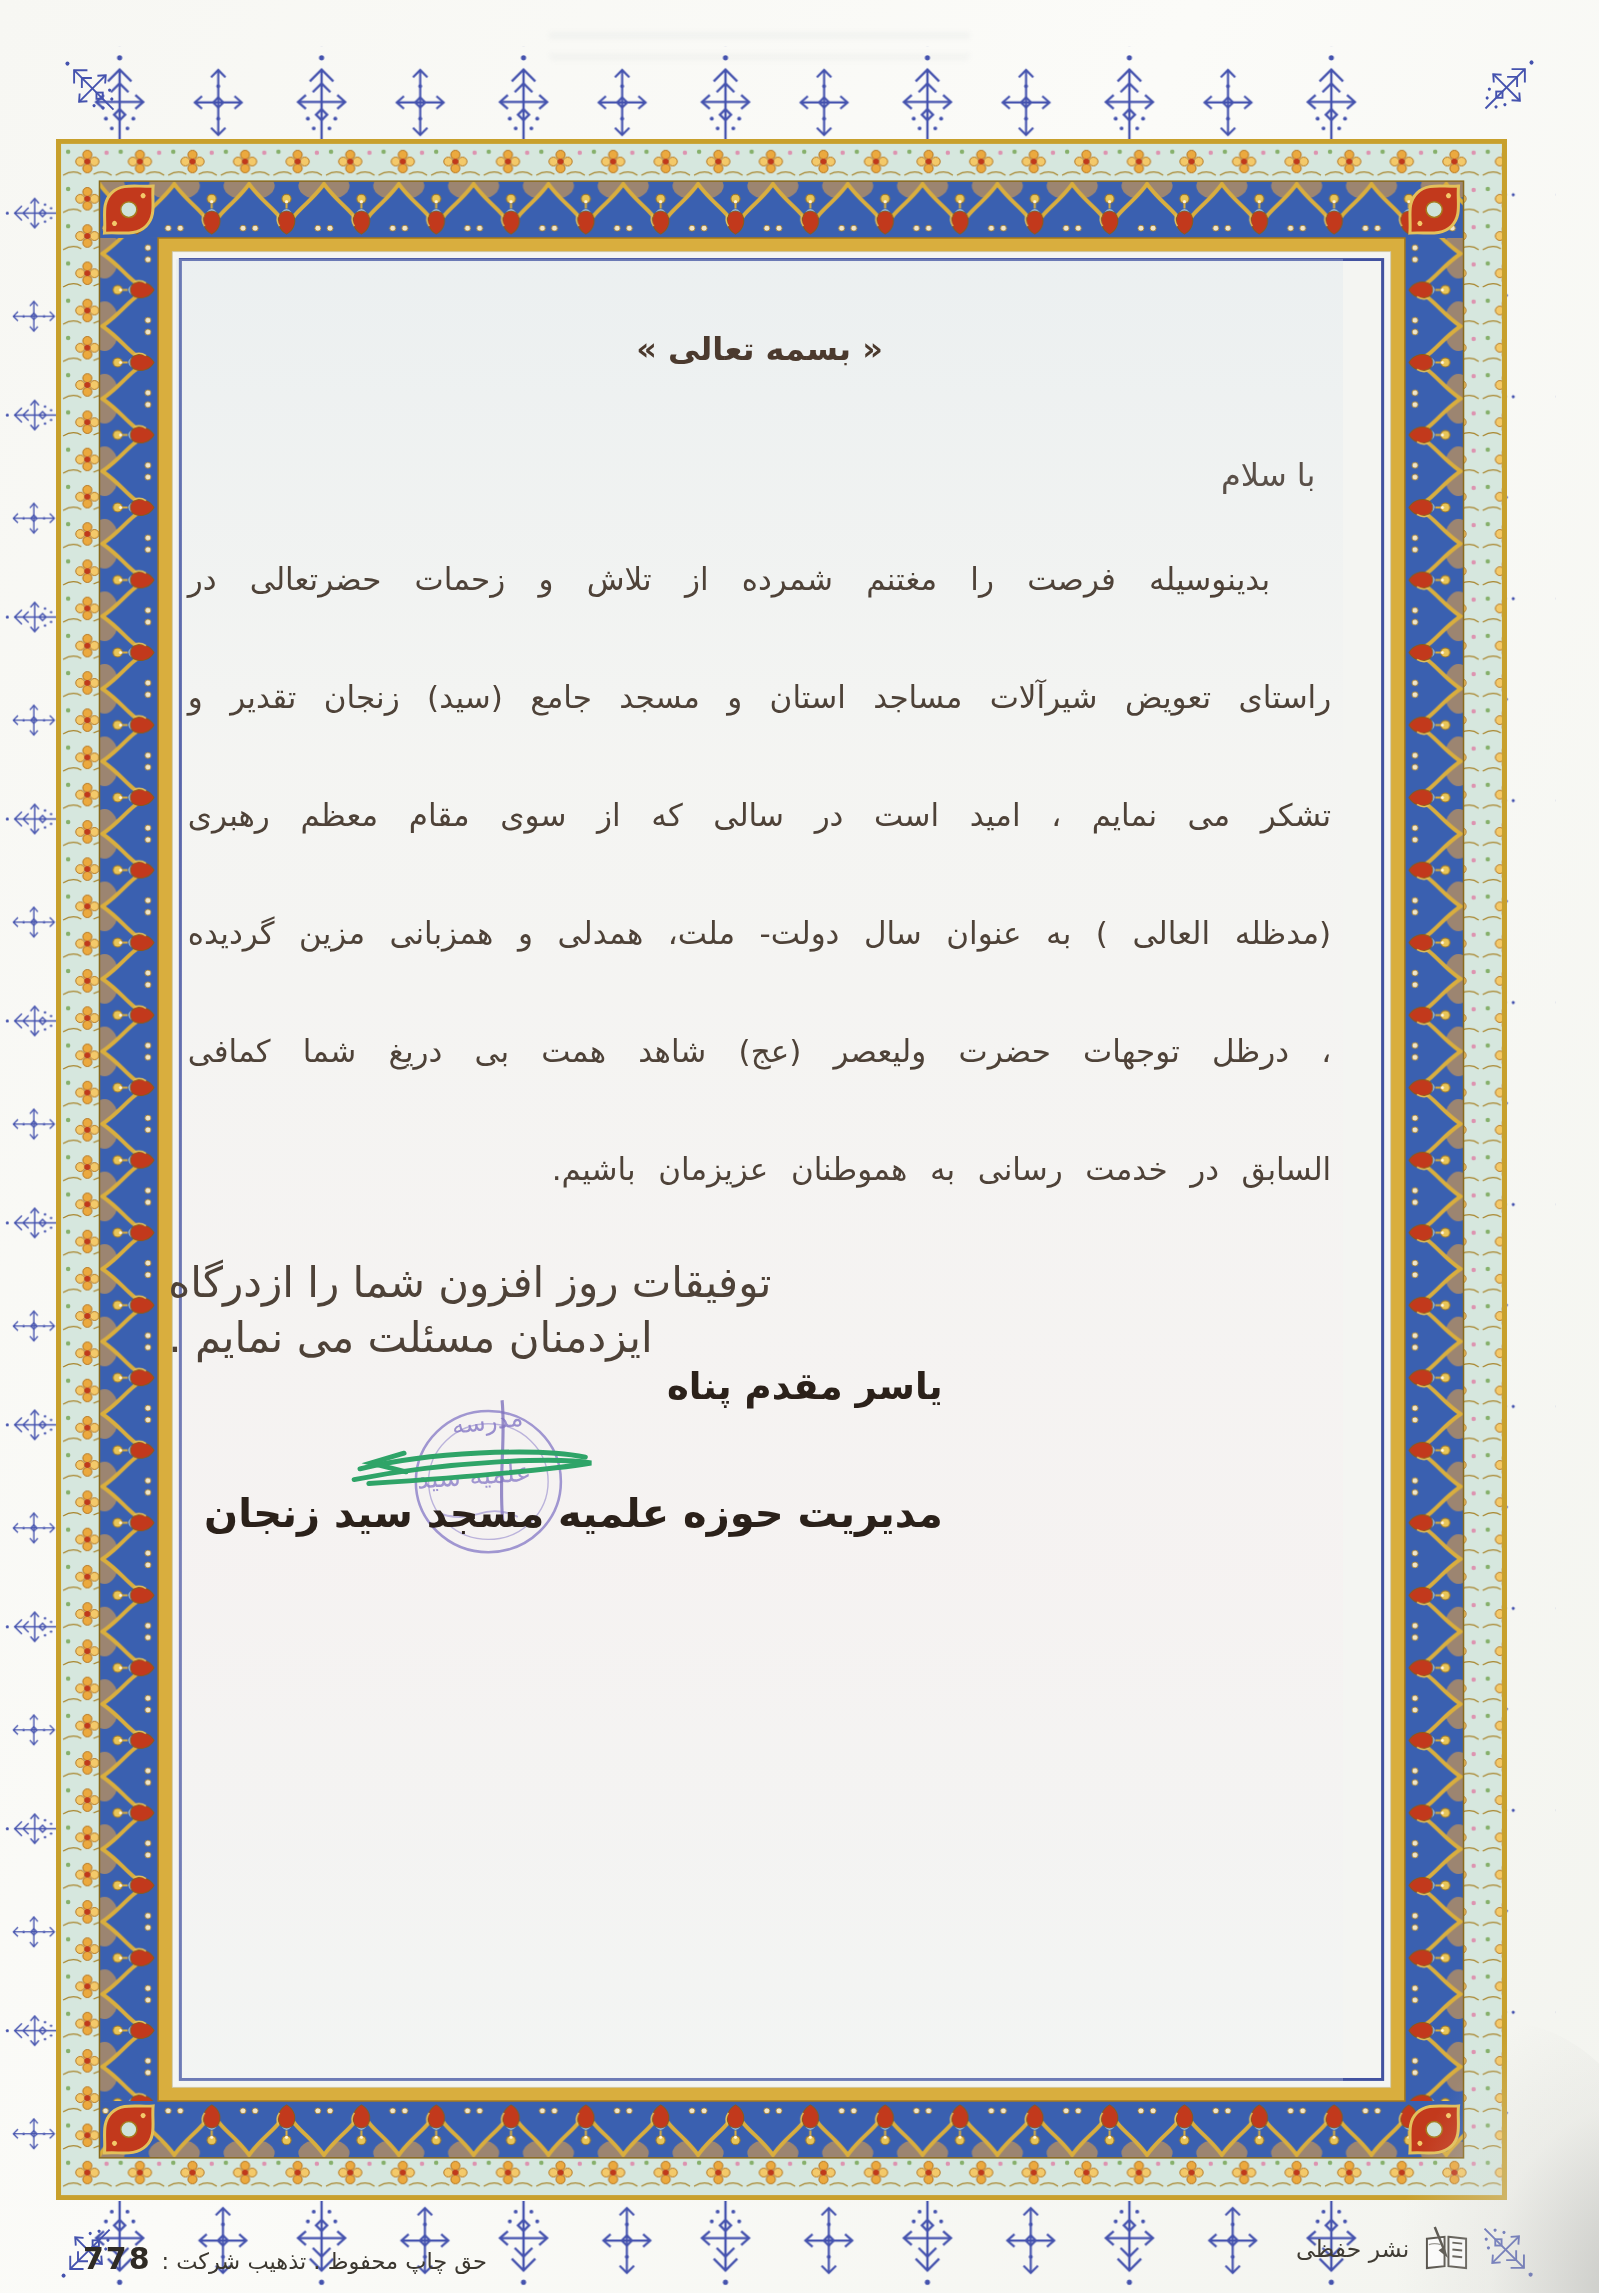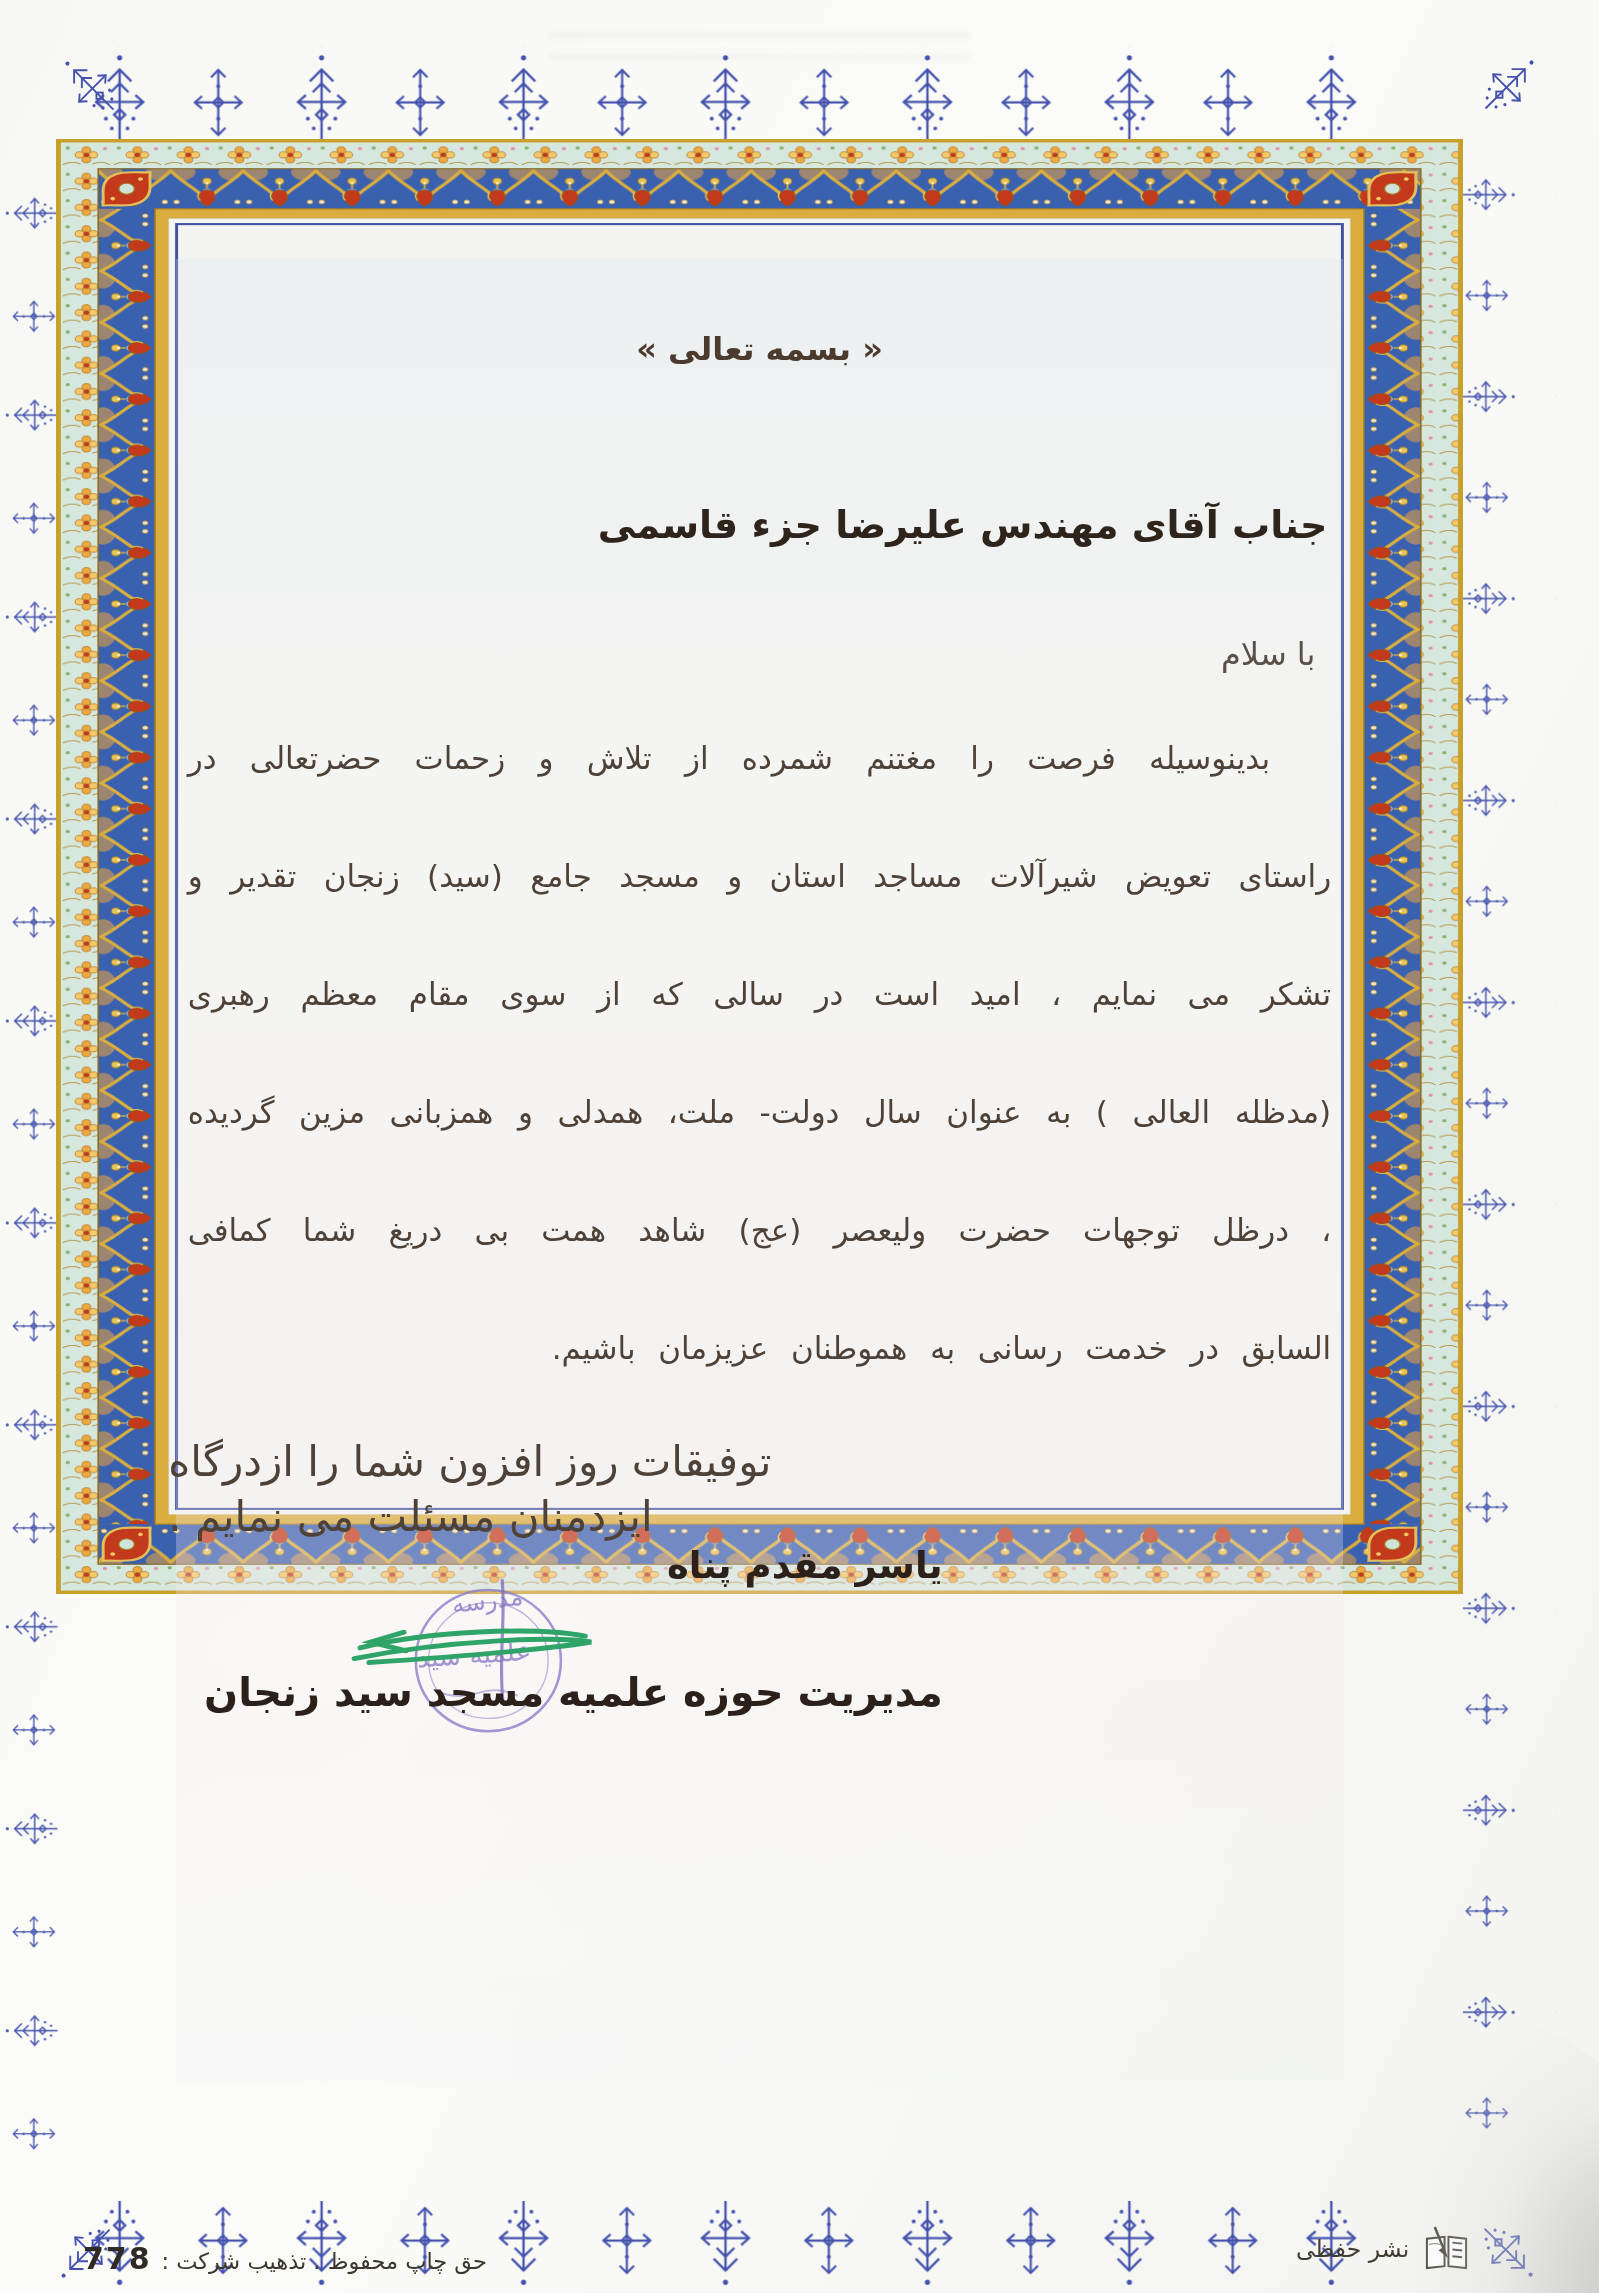--- a/index.html
+++ b/index.html
@@ -17,21 +17,21 @@
       linear-gradient(0deg, rgba(130,140,150,0.10) 0 7.8px, transparent 7.8px 21.6px, rgba(130,140,150,0.12) 21.6px 29px, transparent 29px);
     filter:blur(2.9px);
     opacity:.5;border-radius:5.9px;
   }
   .curl-shadow{
     position:absolute;right:-59px;bottom:-78px;width:294px;height:353px;
     background:radial-gradient(ellipse at 90% 90%, rgba(150,150,148,0.55), rgba(220,220,216,0.35) 45%, rgba(255,255,255,0) 70%);
     border-radius:50%;
     transform:rotate(-15deg);
   }
-  .frame{position:absolute;left:56px;top:139px;width:1407px;height:1455px;}
+  .frame{position:absolute;left:56px;top:139px;width:1407px;height:2061px;padding-left:44px;}
   .border-svg{position:absolute;left:0;top:0;width:100%;height:100%;}
   .content{
     position:absolute;left:120px;top:120px;width:1167px;height:1822px;
     box-sizing:border-box;padding:0 11.8px;
     direction:rtl;
     color:#4e4238;
     background:linear-gradient(180deg, rgba(214,226,236,0.28), rgba(246,242,244,0.12) 28%, rgba(248,236,240,0.30) 72%, rgba(238,243,246,0.25));
   }
   .besmele{
     margin-top:71px;text-align:center;
@@ -190,21 +190,20 @@
       <use href="#cornerMed" transform="translate(72,2031) rotate(45)"></use>
       <use href="#cornerMed" transform="translate(1363,2031) rotate(45)"></use>
       <rect x="101" y="101" width="1233" height="1901" fill="#d9ae3e" stroke="#a5791c" stroke-width="1.5"></rect>
       <rect x="115" y="115" width="1205" height="1873" fill="#f4f5f2" stroke="#cdc8ae" stroke-width="0.8"></rect>
       <rect x="123" y="123" width="1189" height="1857" fill="none" stroke="#4252a0" stroke-width="3"></rect>
     </svg>
 
     <div class="content">
       <div class="besmele">« بسمه تعالی »</div>
 
-      <div class="recipient-1">جناب آقای مهندس علیرضا جزء قاسمی</div>
 
       <div class="salutation">با سلام</div>
 
       <div class="body-par">بدینوسیله فرصت را مغتنم شمرده از تلاش و زحمات حضرتعالی در راستای تعویض شیرآلات مساجد استان و مسجد جامع (سید) زنجان تقدیر و تشکر می نمایم ، امید است در سالی که از سوی مقام معظم رهبری (مدظله العالی ) به عنوان سال دولت- ملت، همدلی و همزبانی مزین گردیده ، درظل توجهات حضرت ولیعصر (عج) شاهد همت بی دریغ شما کمافی السابق در خدمت رسانی به هموطنان عزیزمان باشیم.</div>
 
       <div class="closing-par">توفیقات روز افزون شما را ازدرگاه ایزدمنان مسئلت می نمایم .</div>
 
       <div class="sig-wrap">
         <svg class="stamp-svg" viewBox="0 0 500 360">
           <ellipse cx="182" cy="125" rx="74" ry="72" fill="none" stroke="#8b7ec8" stroke-width="2.6" opacity="0.8"></ellipse>

